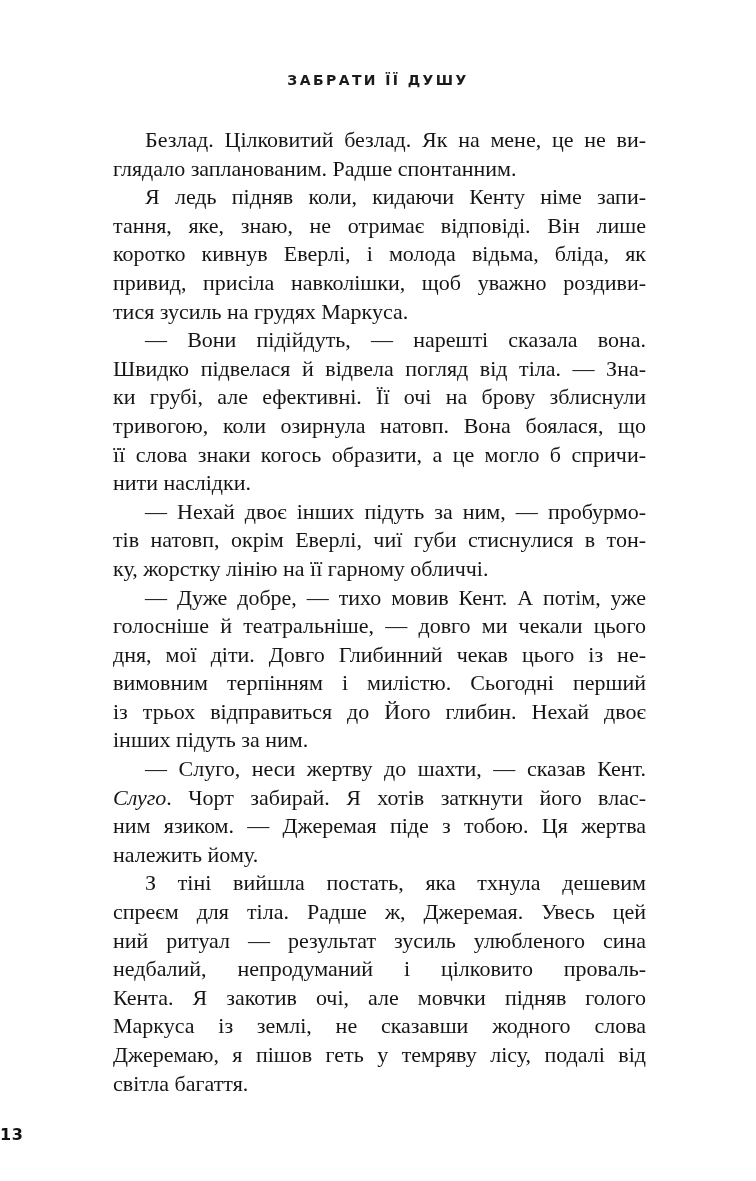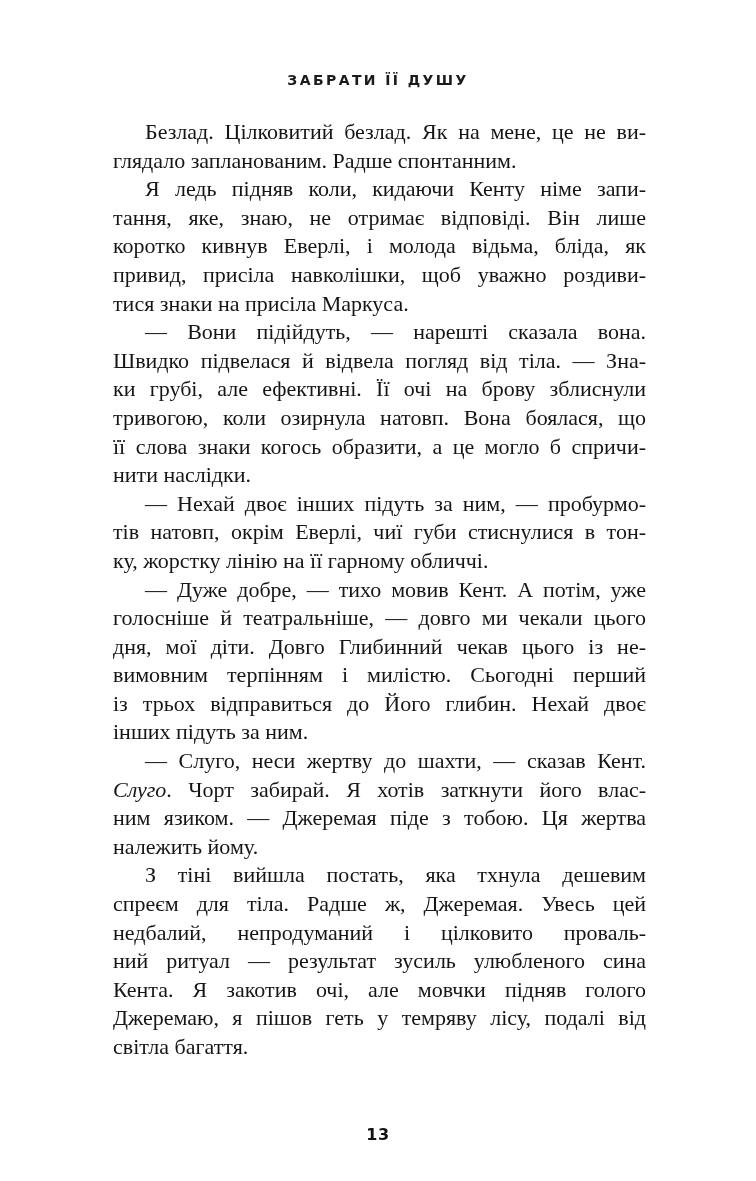--- a/index.html
+++ b/index.html
@@ -25,21 +25,21 @@
     text-align: center;
     font-family: "DejaVu Sans", "Liberation Sans", sans-serif;
     font-weight: 700;
     font-size: 14px;
     letter-spacing: 2.4px;
     color: #1b1b1b;
     transform: scaleY(1.05);
   }
   .text-block {
     position: absolute;
-    top: 98px;
+    top: 106px;
     left: 113px;
     width: 533px;
   }
   .paragraph {
     margin: 0;
     padding: 0;
   }
   .line {
     font-size: 22px;
     line-height: 28.6px;
@@ -54,21 +54,20 @@
     text-indent: 32px;
   }
   .line em {
     font-style: italic;
   }
   .page-number {
     position: absolute;
     top: 1105px;
     left: 0;
     width: 100%;
-    text-align: center;
     font-family: "DejaVu Sans", "Liberation Sans", sans-serif;
     font-weight: 700;
     font-size: 16px;
     letter-spacing: 0.5px;
     color: #111111;
   }
 </style>
 </head>
 <body>
 
@@ -78,21 +77,21 @@
   <div class="text-block">
       <div class="paragraph">
         <div class="line indent">Безлад. Цілковитий безлад. Як на мене, це не ви-</div>
         <div class="line lastline">глядало запланованим. Радше спонтанним.</div>
       </div>
       <div class="paragraph">
         <div class="line indent">Я ледь підняв коли, кидаючи Кенту німе запи-</div>
         <div class="line">тання, яке, знаю, не отримає відповіді. Він лише</div>
         <div class="line">коротко кивнув Еверлі, і молода відьма, бліда, як</div>
         <div class="line">привид, присіла навколішки, щоб уважно роздиви-</div>
-        <div class="line lastline">тися знаки на присіла Маркуса.</div>
+        <div class="line lastline">тися зусиль на грудях Маркуса.</div>
       </div>
       <div class="paragraph">
         <div class="line indent">— Вони підійдуть, — нарешті сказала вона.</div>
         <div class="line">Швидко підвелася й відвела погляд від тіла. — Зна-</div>
         <div class="line">ки грубі, але ефективні. Її очі на брову зблиснули</div>
         <div class="line">тривогою, коли озирнула натовп. Вона боялася, що</div>
         <div class="line">її слова знаки когось образити, а це могло б спричи-</div>
         <div class="line lastline">нити наслідки.</div>
       </div>
       <div class="paragraph">
@@ -110,22 +109,23 @@
       </div>
       <div class="paragraph">
         <div class="line indent">— Слуго, неси жертву до шахти, — сказав Кент.</div>
         <div class="line"><em>Слуго</em><span>. Чорт забирай. Я хотів заткнути його влас-</span></div>
         <div class="line">ним язиком. — Джеремая піде з тобою. Ця жертва</div>
         <div class="line lastline">належить йому.</div>
       </div>
       <div class="paragraph">
         <div class="line indent">З тіні вийшла постать, яка тхнула дешевим</div>
         <div class="line">спреєм для тіла. Радше ж, Джеремая. Увесь цей</div>
+        <div class="line">ний ритуал — результат зусиль улюбленого сина</div>
         <div class="line">недбалий, непродуманий і цілковито проваль-</div>
-        <div class="line">ний ритуал — результат зусиль улюбленого сина</div>
         <div class="line">Кента. Я закотив очі, але мовчки підняв голого</div>
+        <div class="line">Маркуса із землі, не сказавши жодного слова</div>
         <div class="line">Джеремаю, я пішов геть у темряву лісу, подалі від</div>
         <div class="line lastline">світла багаття.</div>
       </div>
     </div>
 
   <div class="page-number">13</div>
 </div>
 
 </body></html>

